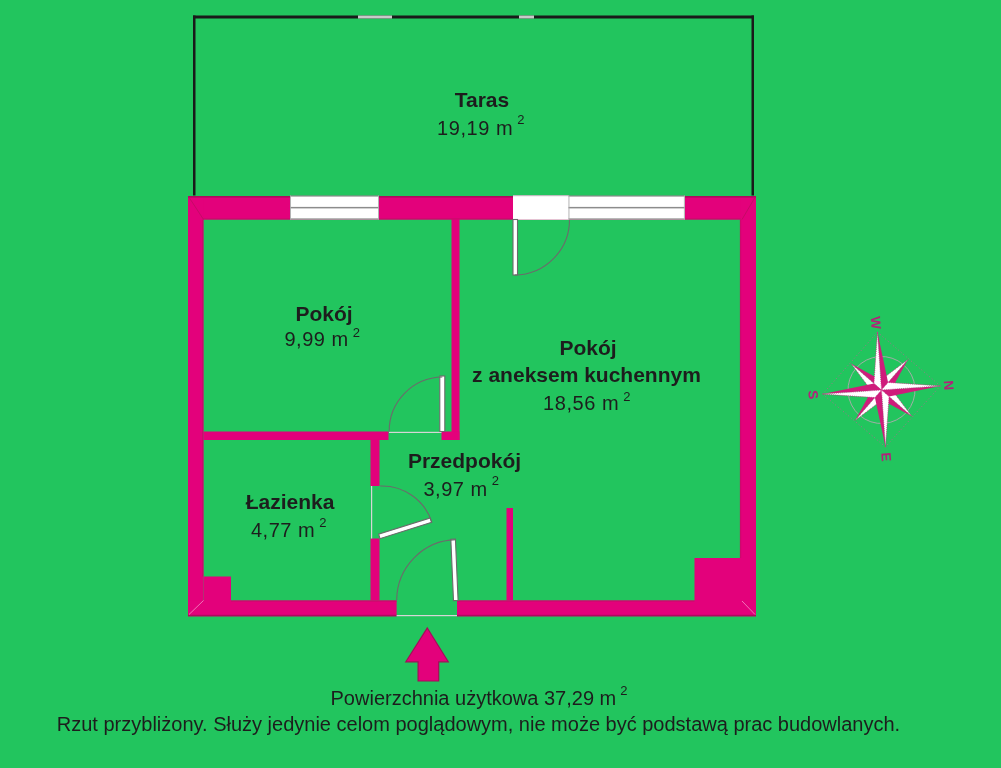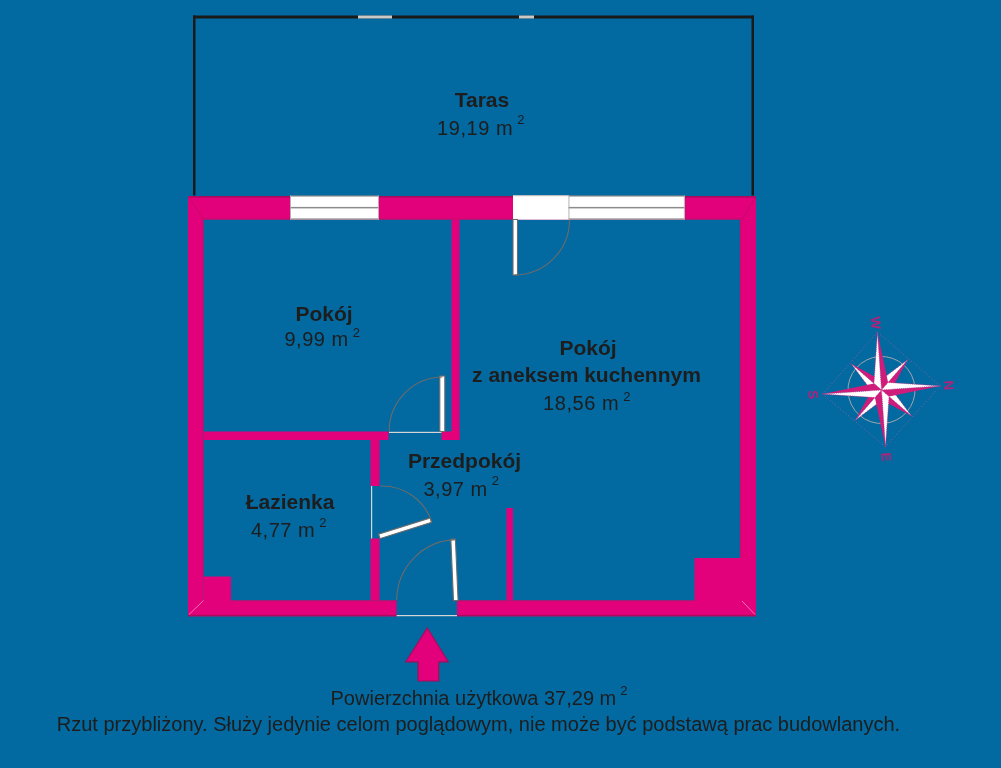--- a/index.html
+++ b/index.html
@@ -1,16 +1,16 @@
 <!DOCTYPE html>
 <html><head>
 <meta charset="utf-8">
 <style>
   html,body{margin:0;padding:0;background:#ffffff;}
-  .page{position:relative;width:1001px;height:768px;background:#0369a1;overflow:hidden;
+  .page{position:relative;width:1001px;height:768px;background:#22c55e;overflow:hidden;
         font-family:"Liberation Sans", sans-serif;}
   svg{display:block;}
   text{fill:#1d1d1d;}
   .rn{font-weight:bold;font-size:21px;}
   .ar{font-size:20px;}
   .arw{font-size:20px;letter-spacing:0.55px;}
   .sup{font-size:13px;}
 </style>
 </head>
 <body>

